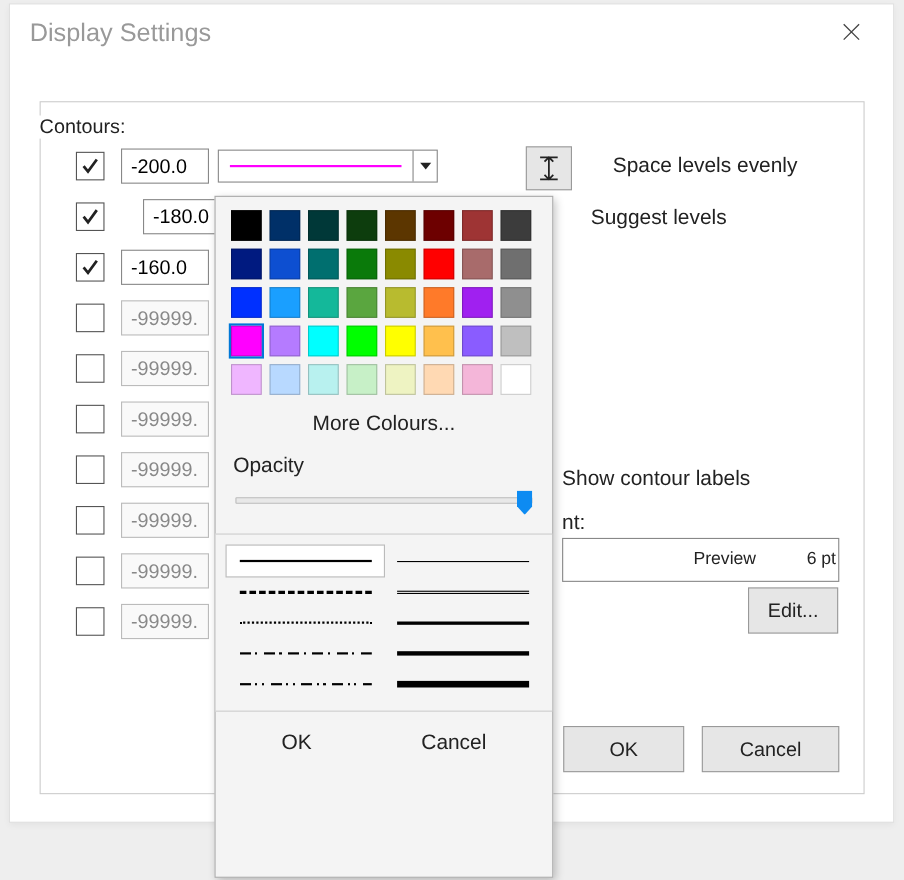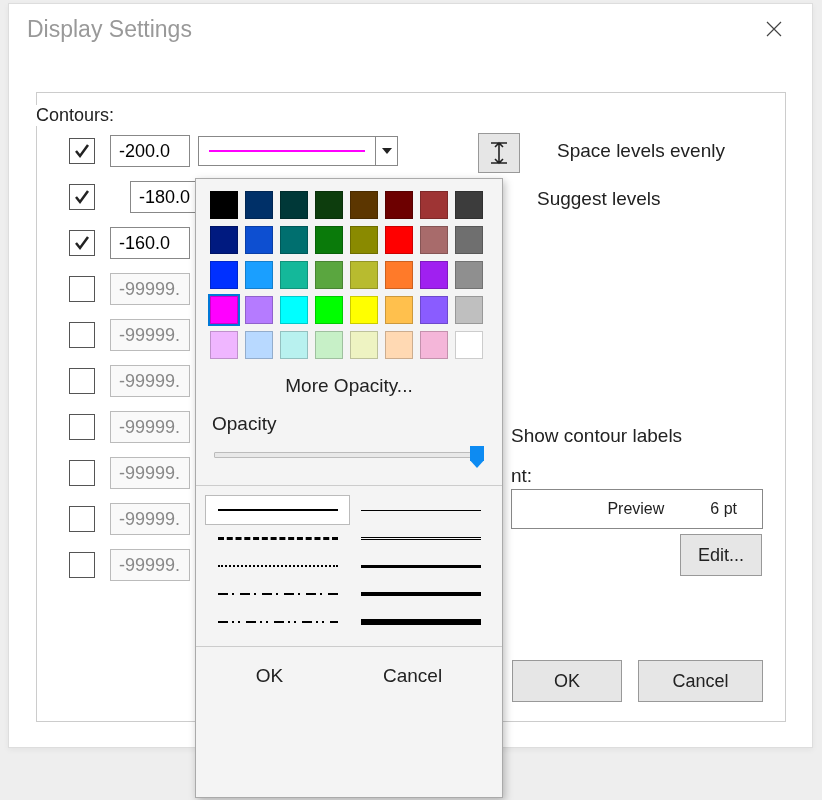--- a/index.html
+++ b/index.html
@@ -120,21 +120,21 @@
   }
 
   .preview-box {
     position: absolute;
     left: 511px; top: 489px;
     width: 252px; height: 40px;
     border: 1px solid #888;
     background: #fff;
     font-size: 16px;
     display: flex; align-items: center; justify-content: flex-end;
-    padding: 0 25px;
+    padding: 0 2px;
     gap: 46px;
   }
   .edit-btn, .ok-btn, .cancel-btn {
     position: absolute;
     height: 42px;
     border: 1px solid #999;
     background: #e6e6e6;
     font-size: 18px;
     display: flex; align-items: center; justify-content: center;
   }
@@ -382,21 +382,21 @@
       <span class="c" style="background: rgb(191, 191, 191);"></span>
       <span class="c" style="background: rgb(239, 182, 255);"></span>
       <span class="c" style="background: rgb(184, 217, 255);"></span>
       <span class="c" style="background: rgb(184, 241, 239);"></span>
       <span class="c" style="background: rgb(199, 240, 199);"></span>
       <span class="c" style="background: rgb(238, 243, 194);"></span>
       <span class="c" style="background: rgb(255, 217, 179);"></span>
       <span class="c" style="background: rgb(244, 182, 217);"></span>
       <span class="c" style="background: rgb(255, 255, 255);"></span>
     </div>
-  <div class="more"><span>More Opacity...</span></div>
+  <div class="more"><span>More Colours...</span></div>
   <div class="opacity-label">Opacity</div>
   <div class="slider">
     <div class="track"></div>
     <div class="thumb"></div>
   </div>
   <div class="styles" id="styles">
       <div class="style sel">
         <div class="line" style="border-top-width: 2px; border-top-style: solid;"></div>
       </div>
       <div class="style">

